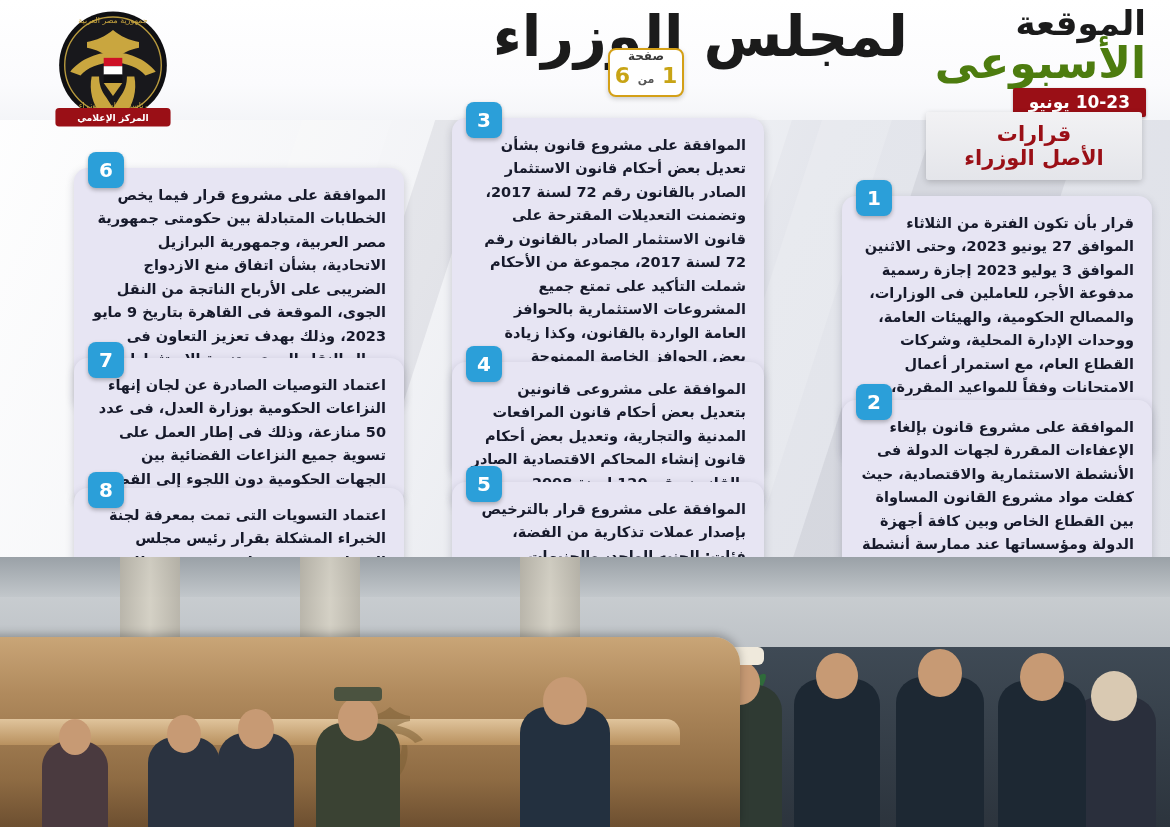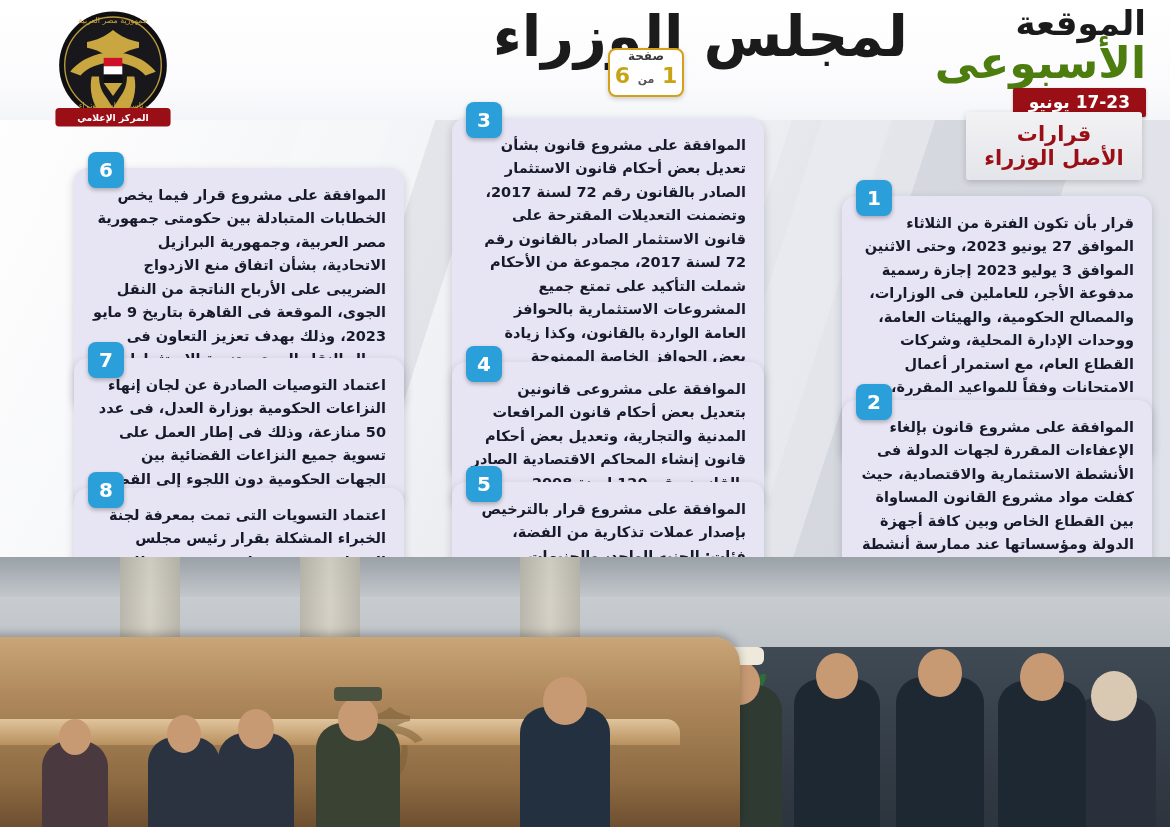--- a/index.html
+++ b/index.html
@@ -85,21 +85,21 @@
     background:#ffffff; border:2px solid #d4a017; border-radius:8px;
     box-shadow:0 2px 5px rgba(0,0,0,.18);
     text-align:center; padding-top:0;
   }
   .page-counter .lbl { font-size:12px; color:#3a3a3a; font-weight:bold; line-height:1.1; }
   .page-counter .nums { font-size:22px; font-weight:bold; color:#c8a415; line-height:1.2; }
   .page-counter .nums .small { font-size:11px; color:#555; }
 
   
   .ribbon {
-    position:absolute; right:28px; top:112px; width:176px; height:68px;
+    position:absolute; right:28px; top:112px; width:216px; height:68px;
     background:linear-gradient(180deg,#f2f2f4 0%, #e4e5ea 100%);
     border-radius:3px;
     box-shadow:0 2px 6px rgba(0,0,0,.18);
     display:flex; flex-direction:column; align-items:center; justify-content:center;
   }
   .ribbon div {
     color:#9a0f16; font-weight:bold; font-size:21px; line-height:1.15;
   }
 
   
@@ -253,21 +253,21 @@
       <text x="80" y="126" fill="#ffffff" font-size="10" text-anchor="middle" font-family="DejaVu Sans" font-weight="bold">المركز الإعلامي</text>
     </svg>
   </div>
 
   <div class="title-block">
     <div class="title-line1">الموقعة</div>
     <div class="title-line2">الأسبوعى</div>
   </div>
   <div class="title-main nowrap">لمجلس الوزراء</div>
 
-  <div class="date-bar">17-23 يونيو</div>
+  <div class="date-bar">10-23 يونيو</div>
 
   <div class="page-counter">
     <div class="lbl">صفحة</div>
     <div class="nums">
       <span>1</span>
       <span class="small">من</span>
       <span>6</span>
     </div>
   </div>
 

